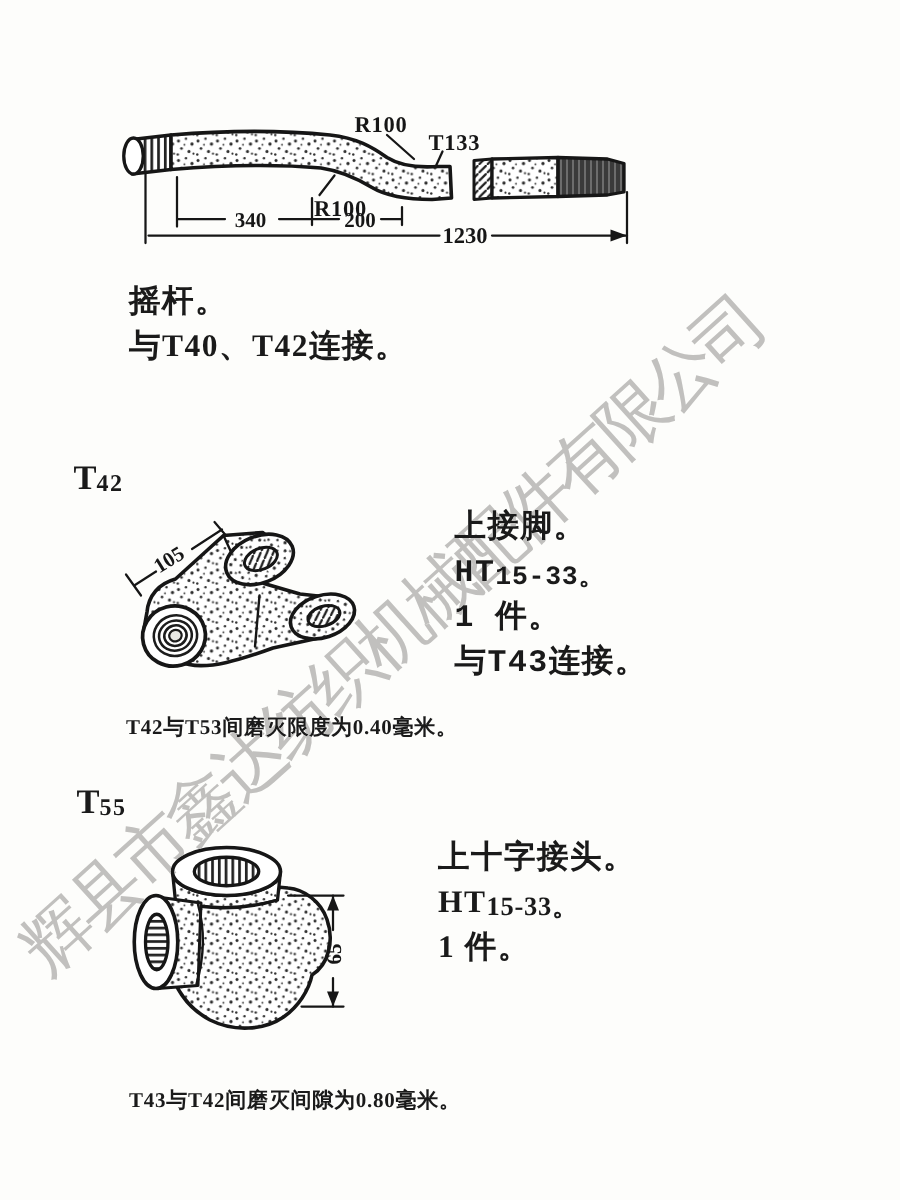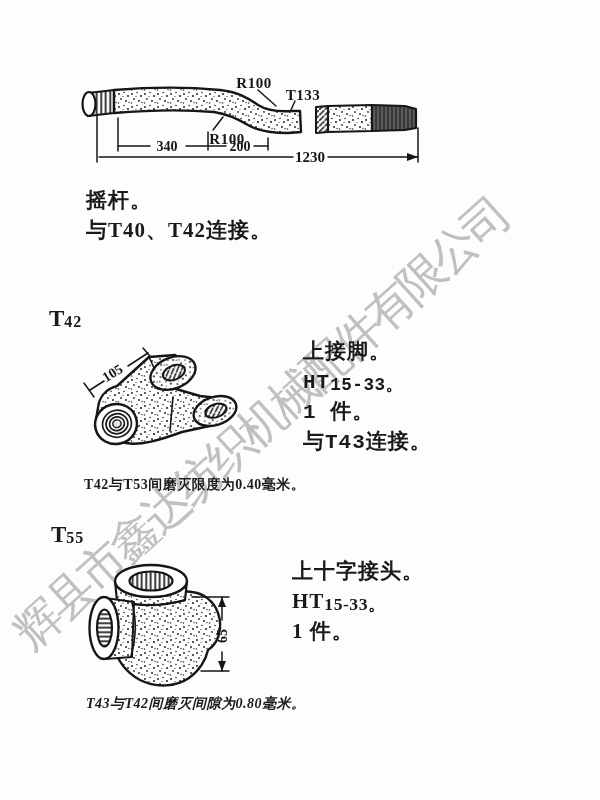--- a/index.html
+++ b/index.html
@@ -189,17 +189,17 @@
   <div class="heading" style="left:51px; top:522px;">
     <span class="head-t">T</span><span class="head-num">55</span>
   </div>
 
   <div class="tblock" style="left:292px; top:557px;">
     <div class="tline">上十字接头。</div>
     <div class="tline"><span>HT</span><span class="sub">15-33。</span></div>
     <div class="tline">1 件。</div>
   </div>
 
-  <div class="caption" style="left:86px; top:695px;font-style:italic;">T43与T42间磨灭间隙为0.80毫米。</div>
+  <div class="caption" style="left:86px; top:725px;">T43与T42间磨灭间隙为0.80毫米。</div>
 
   <div class="watermark">辉县市鑫达纺织机械配件有限公司</div>
 
 </div>
 
 </body></html>

